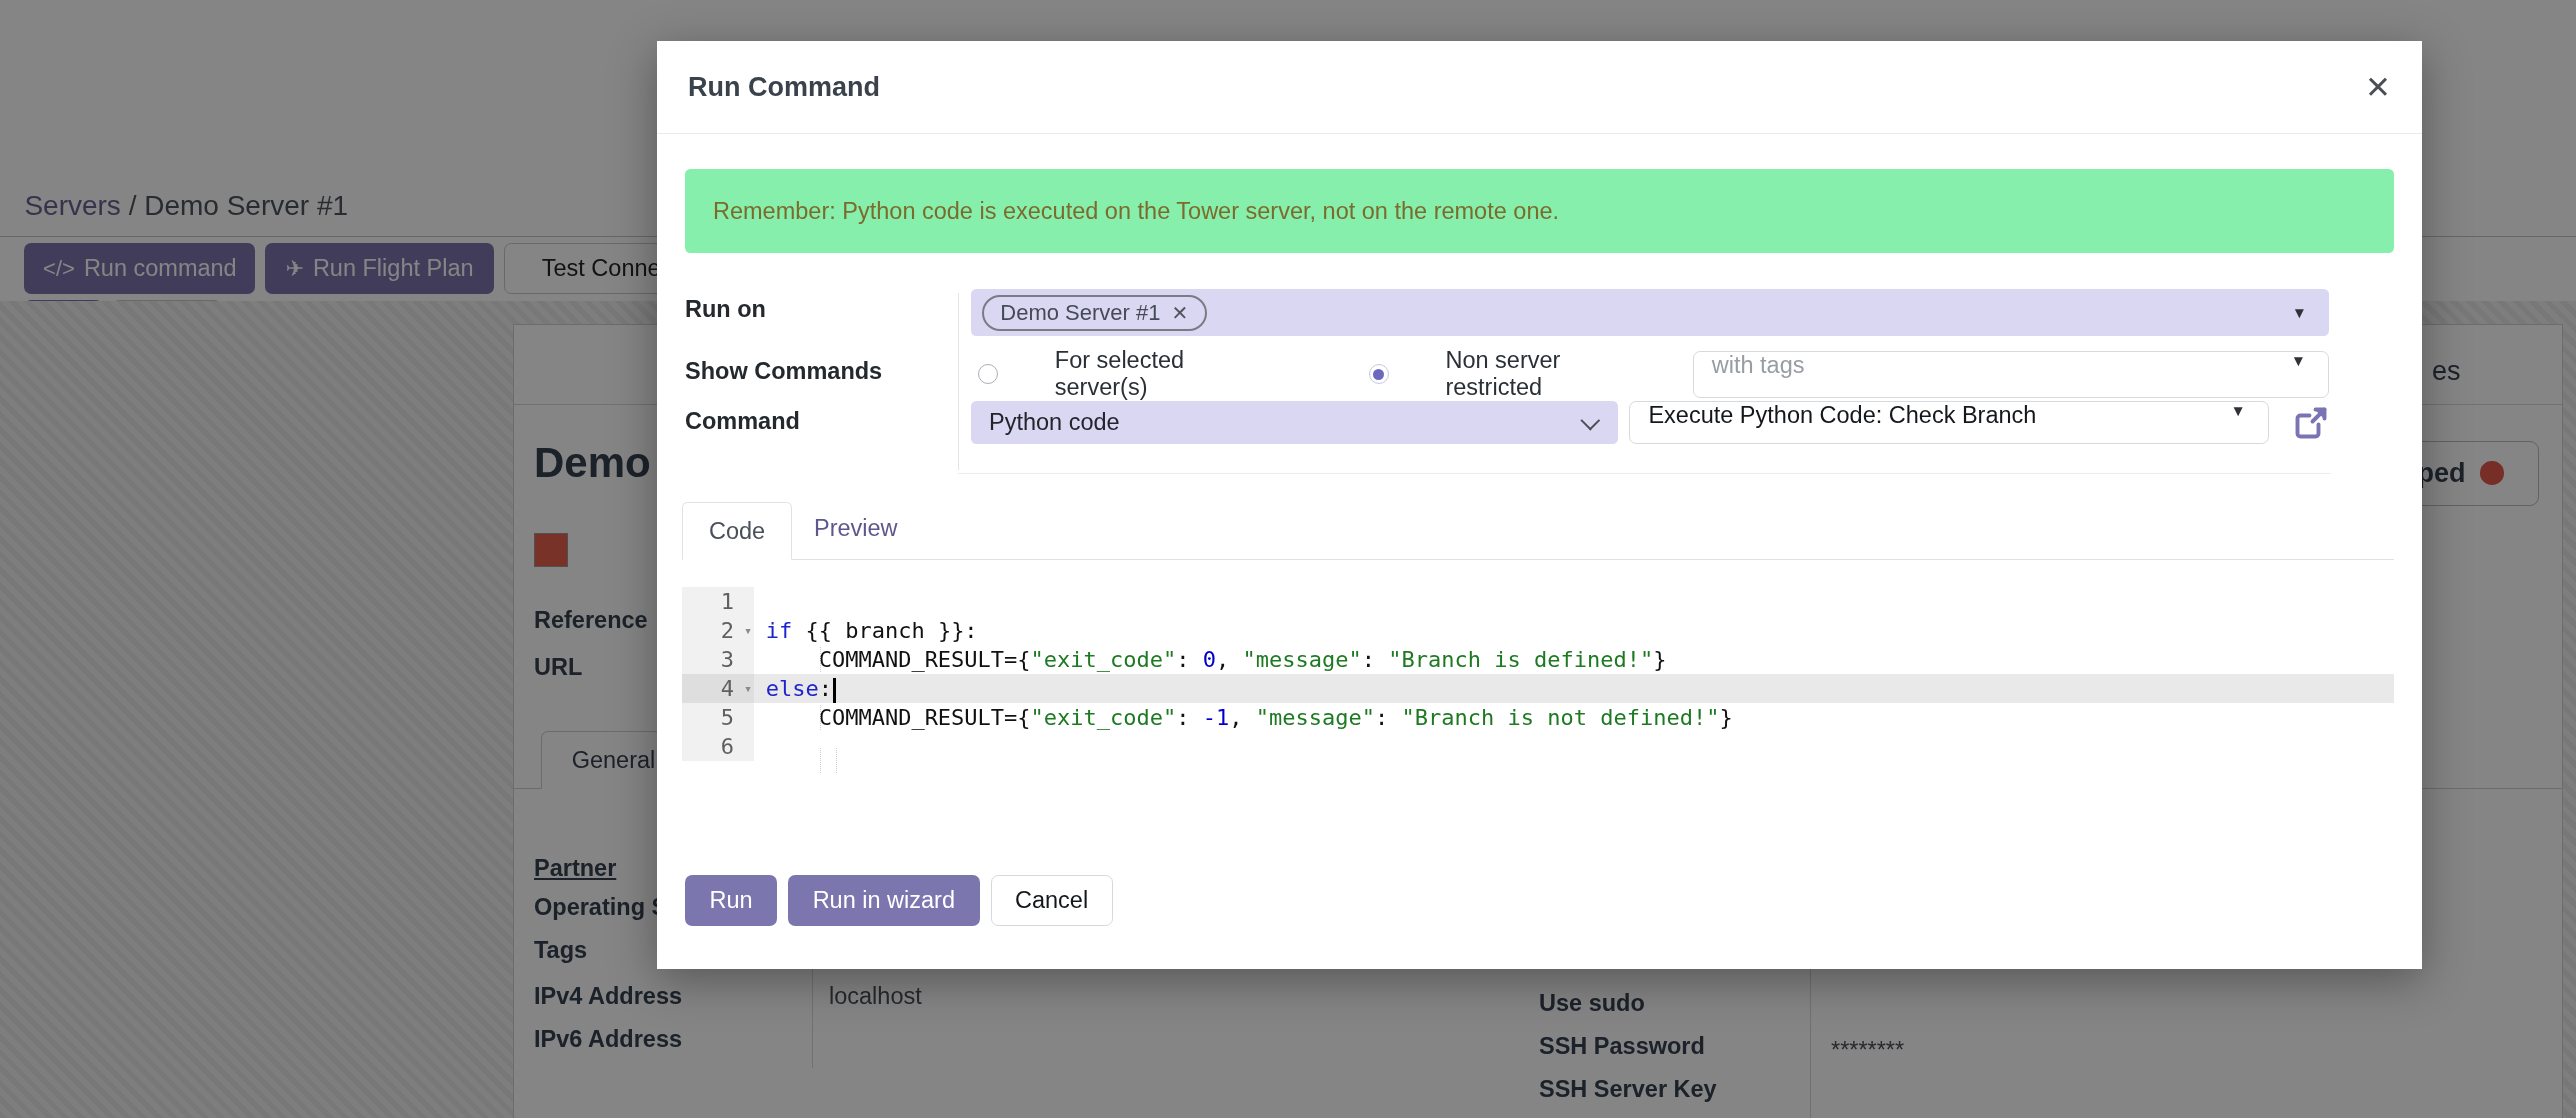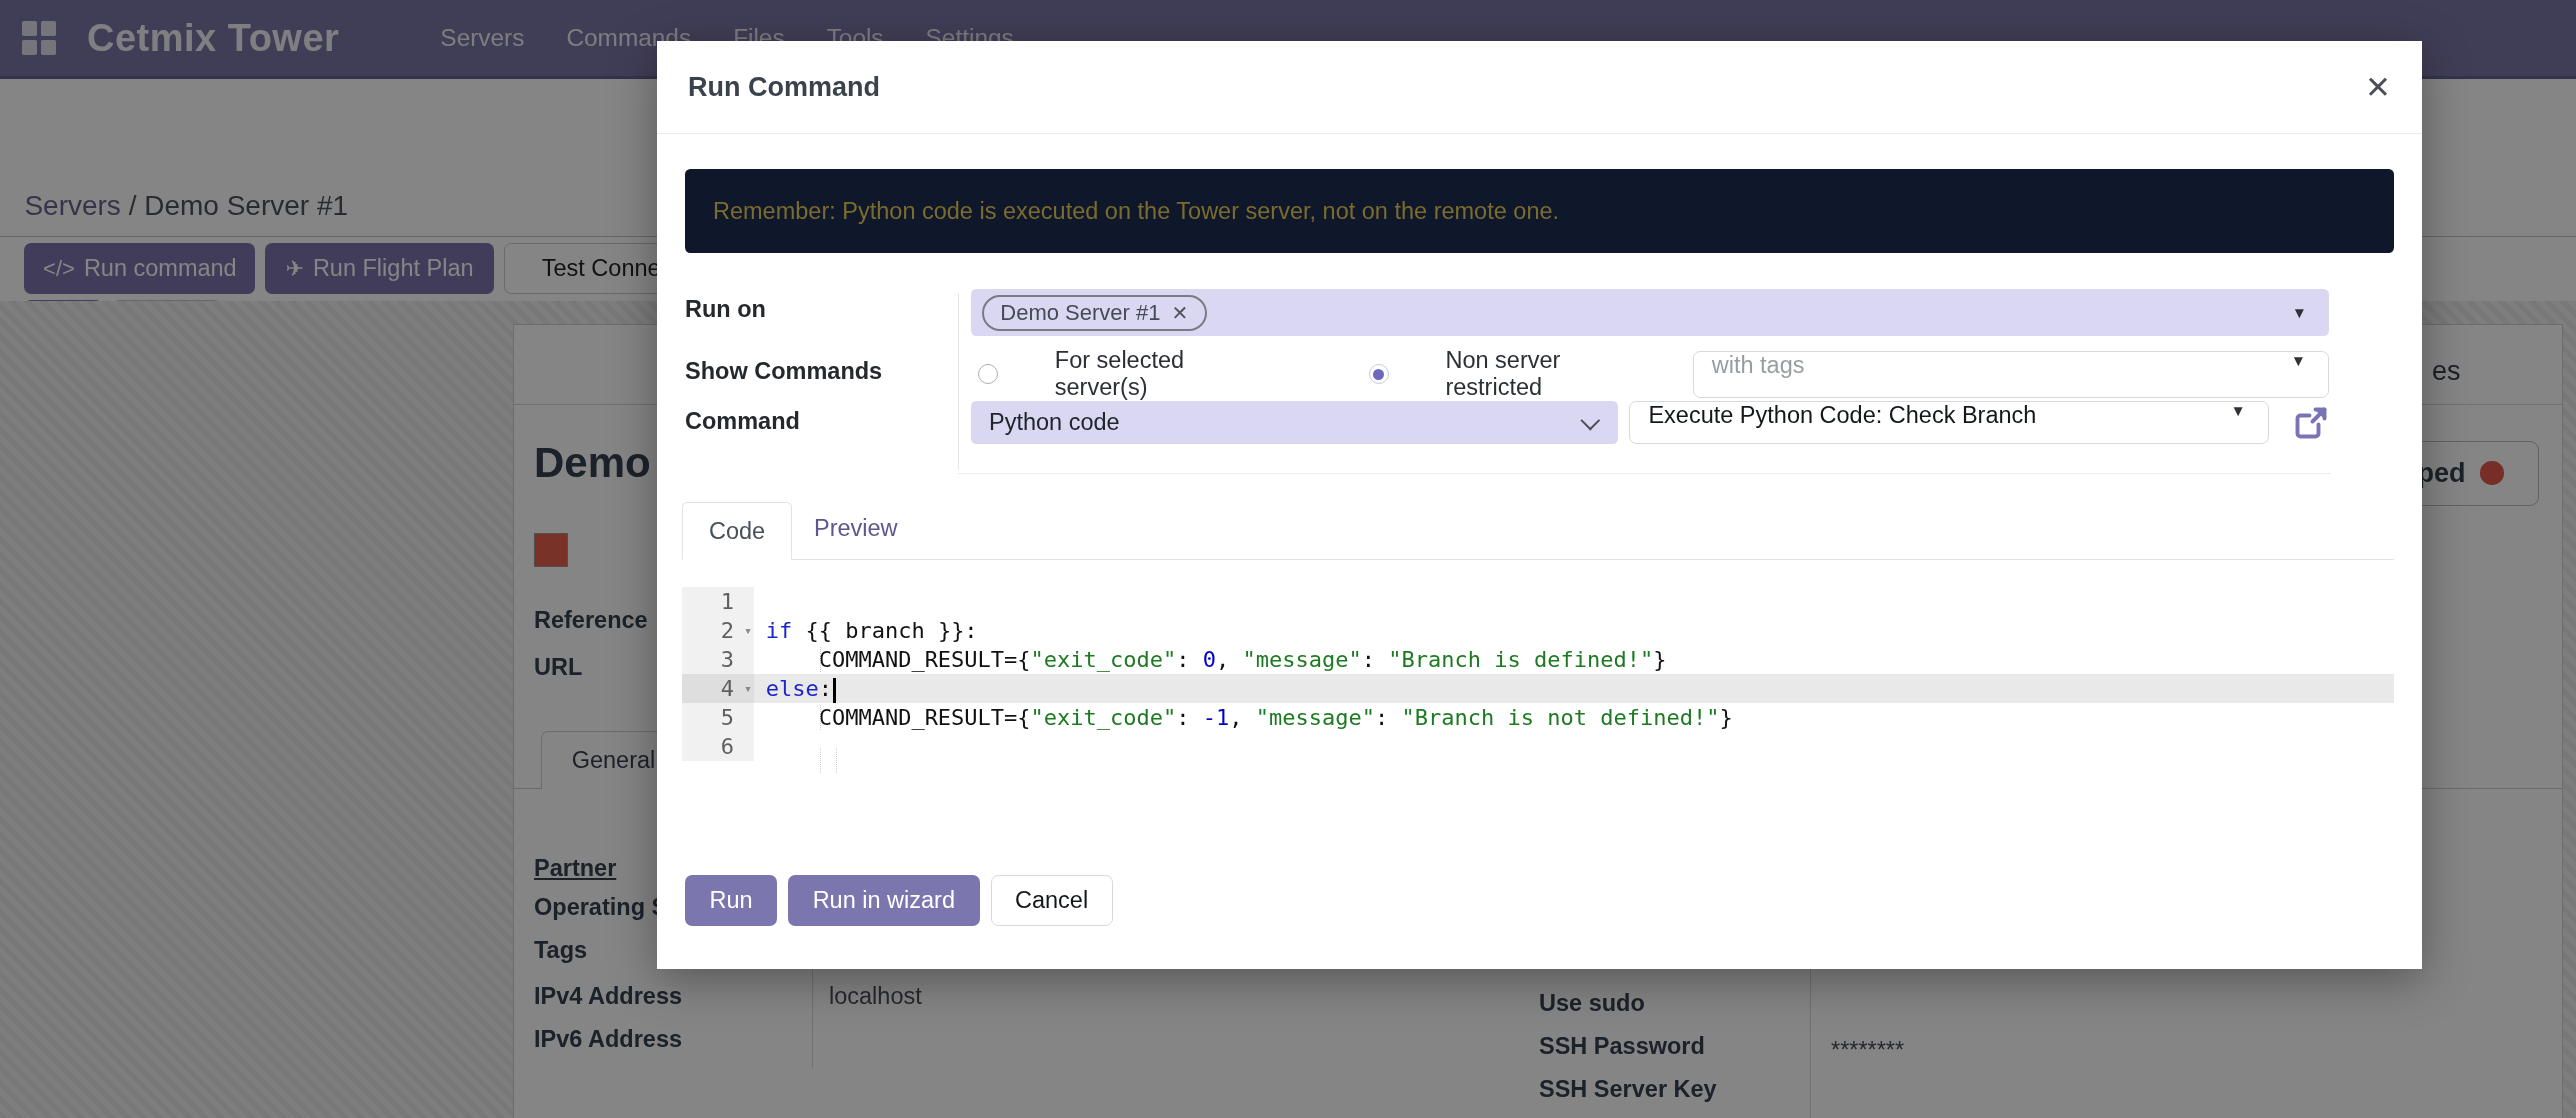--- a/index.html
+++ b/index.html
@@ -62,21 +62,21 @@
 
   
   .backdrop { position:absolute; inset:0; background:rgba(0,0,0,0.48); z-index:10; }
   .modal { position:absolute; left:657px; top:41px; width:1765px; height:928px;
     background:#fff; z-index:20; box-shadow:0 11px 43px rgba(0,0,0,0.35); }
   .m-header { position:absolute; left:0; top:0; width:100%; height:93px;
     border-bottom:0.9px solid #e9ebee; display:flex; align-items:center; padding:0 31px; }
   .m-title { font-size:27px; font-weight:600; color:#3a424c; }
   .m-close { margin-left:auto; font-size:31px; color:#4a4f57; cursor:pointer; line-height:1; }
   .m-warning { position:absolute; left:28px; top:128px; width:1709px; height:84px;
-    background:#0f172a; border-radius:5.4px; display:flex; align-items:center;
+    background:#86efac; border-radius:5.4px; display:flex; align-items:center;
     padding-left:28px; font-size:23.5px; color:#7b6c2e; }
 
   .m-form { position:absolute; left:28px; top:248px; width:1709px; }
   .m-form .colline { position:absolute; left:273px; top:3.6px; height:177px; border-left:0.9px solid #e5e5e5; }
   .frow { display:flex; align-items:flex-start; }
   .frow-label { width:286px; padding-top:7.2px; font-size:23.5px; font-weight:700; color:#24292e; flex:none; }
   .frow-field { width:1358px; display:flex; align-items:center; position:relative; }
 
   .sel-lav { background:#dad7f2; border-radius:5.4px; display:flex; align-items:center; position:relative; }
   .runon-box { width:1358px; height:47px; }
@@ -124,36 +124,20 @@
   .m-footer .btn { height:51px; padding:0 23.5px; }
   .btn-run { background:#7c76ae; color:#fff; }
   .btn-wizard { background:#7c76ae; color:#fff; }
   .btn-cancel { background:#fff; border-color:#d5d9dd; color:#14181d; }
 </style>
 </head>
 <body>
 
 <div class="app">
 
-  <div class="navbar">
-    <div class="apps-icon">
-      <span></span>
-        <span></span>
-        <span></span>
-        <span></span>
-    </div>
-    <div class="brand">Cetmix Tower</div>
-    <div class="nav-items">
-      <a class="nav-item">Servers</a>
-      <a class="nav-item">Commands</a>
-      <a class="nav-item">Files</a>
-      <a class="nav-item">Tools</a>
-      <a class="nav-item">Settings</a>
-    </div>
-  </div>
 
   <div class="breadcrumb-bar">
     <div class="breadcrumb">
       <span class="bc-link">Servers</span>
       <span class="bc-sep">/</span>
       <span class="bc-current">Demo Server #1</span>
     </div>
     <button class="btn btn-primary edit-btn">Edit</button>
     <button class="btn btn-outline create-btn">Create</button>
   </div>

